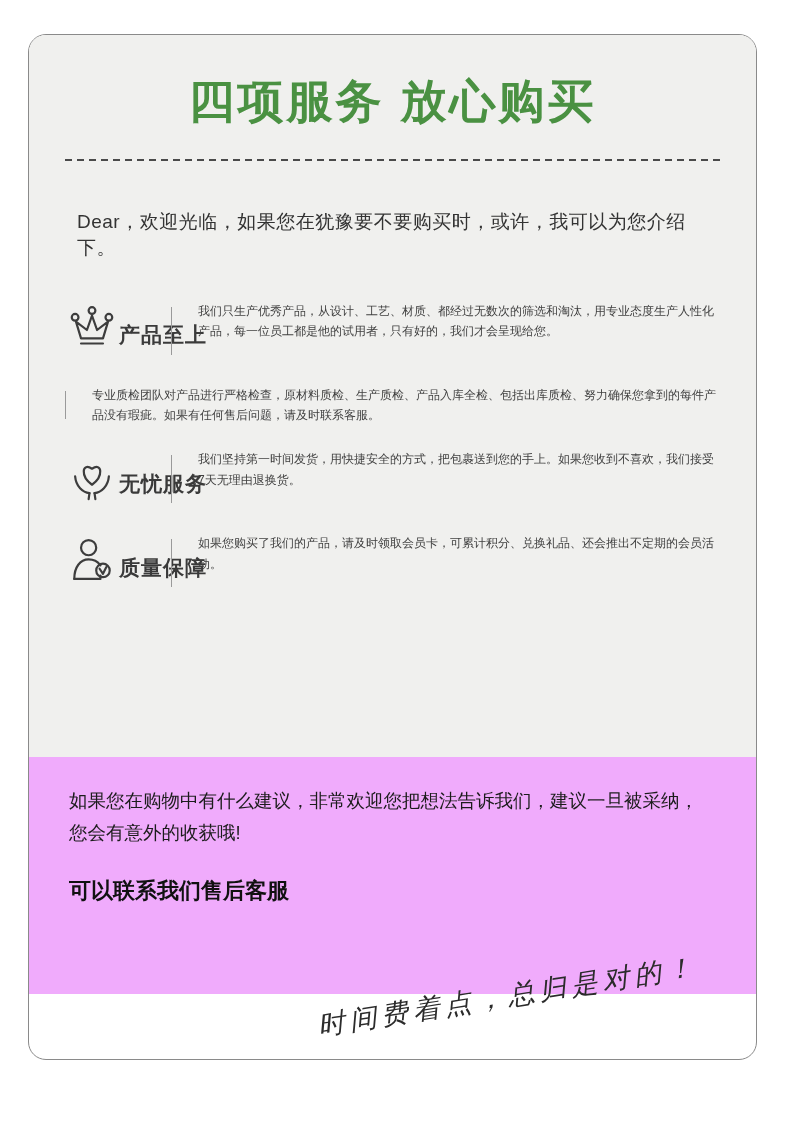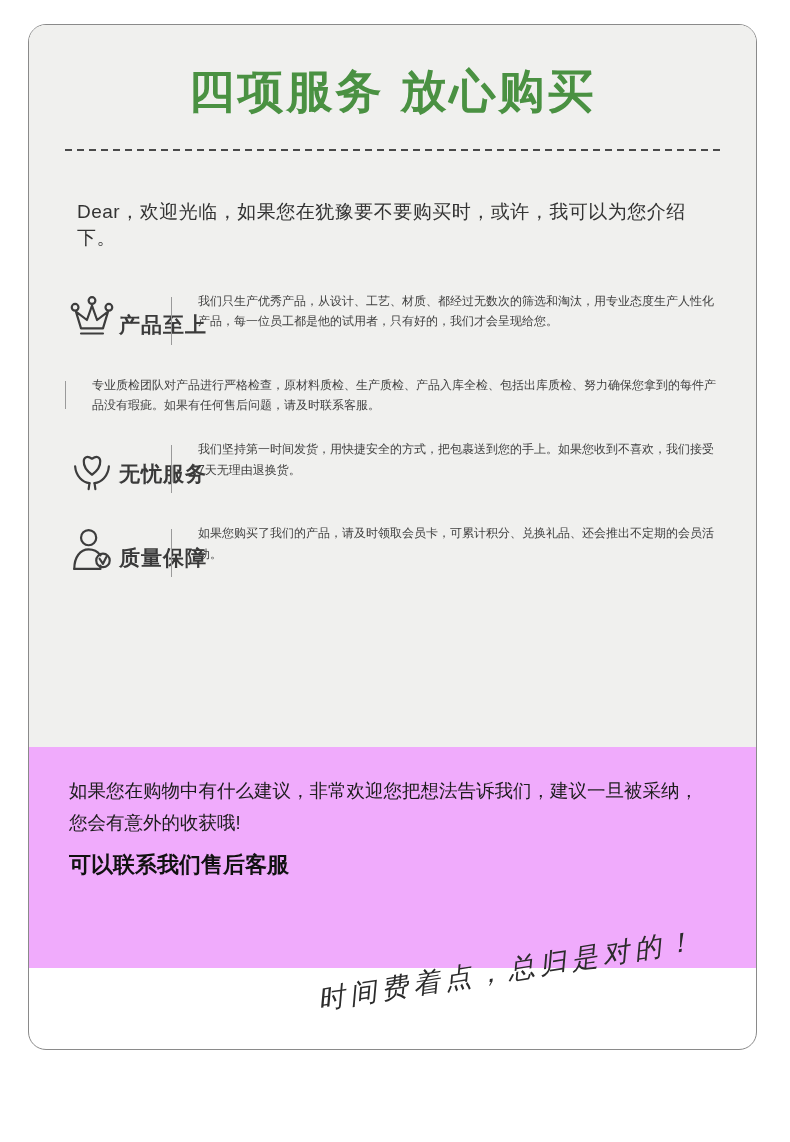--- a/index.html
+++ b/index.html
@@ -11,21 +11,21 @@
   .page {
     position: relative;
     width: 790px;
     height: 1142px;
     background: #ffffff;
     overflow: hidden;
   }
   .card {
     position: absolute;
     left: 28px;
-    top: 24px;
+    top: 34px;
     width: 729px;
     height: 1026px;
     border: 1px solid #8a8a8a;
     border-radius: 18px;
     overflow: hidden;
     background: #ffffff;
     box-sizing: border-box;
   }
   .gray-section {
     background: #f0f0ee;
@@ -100,21 +100,21 @@
   .white-section {
     background: #f0abfc;
     padding: 28px 40px 0;
   }
   .suggestion {
     font-size: 18.5px;
     line-height: 1.75;
     color: #1c1c1c;
   }
   .contact {
-    margin-top: 10px;
+    margin-top: 26px;
     font-size: 22px;
     font-weight: bold;
     color: #111111;
   }
   .signature {
     margin-top: 52px;
     margin-right: 18px;
     text-align: right;
     transform: rotate(-9deg);
     transform-origin: 90% 50%;

